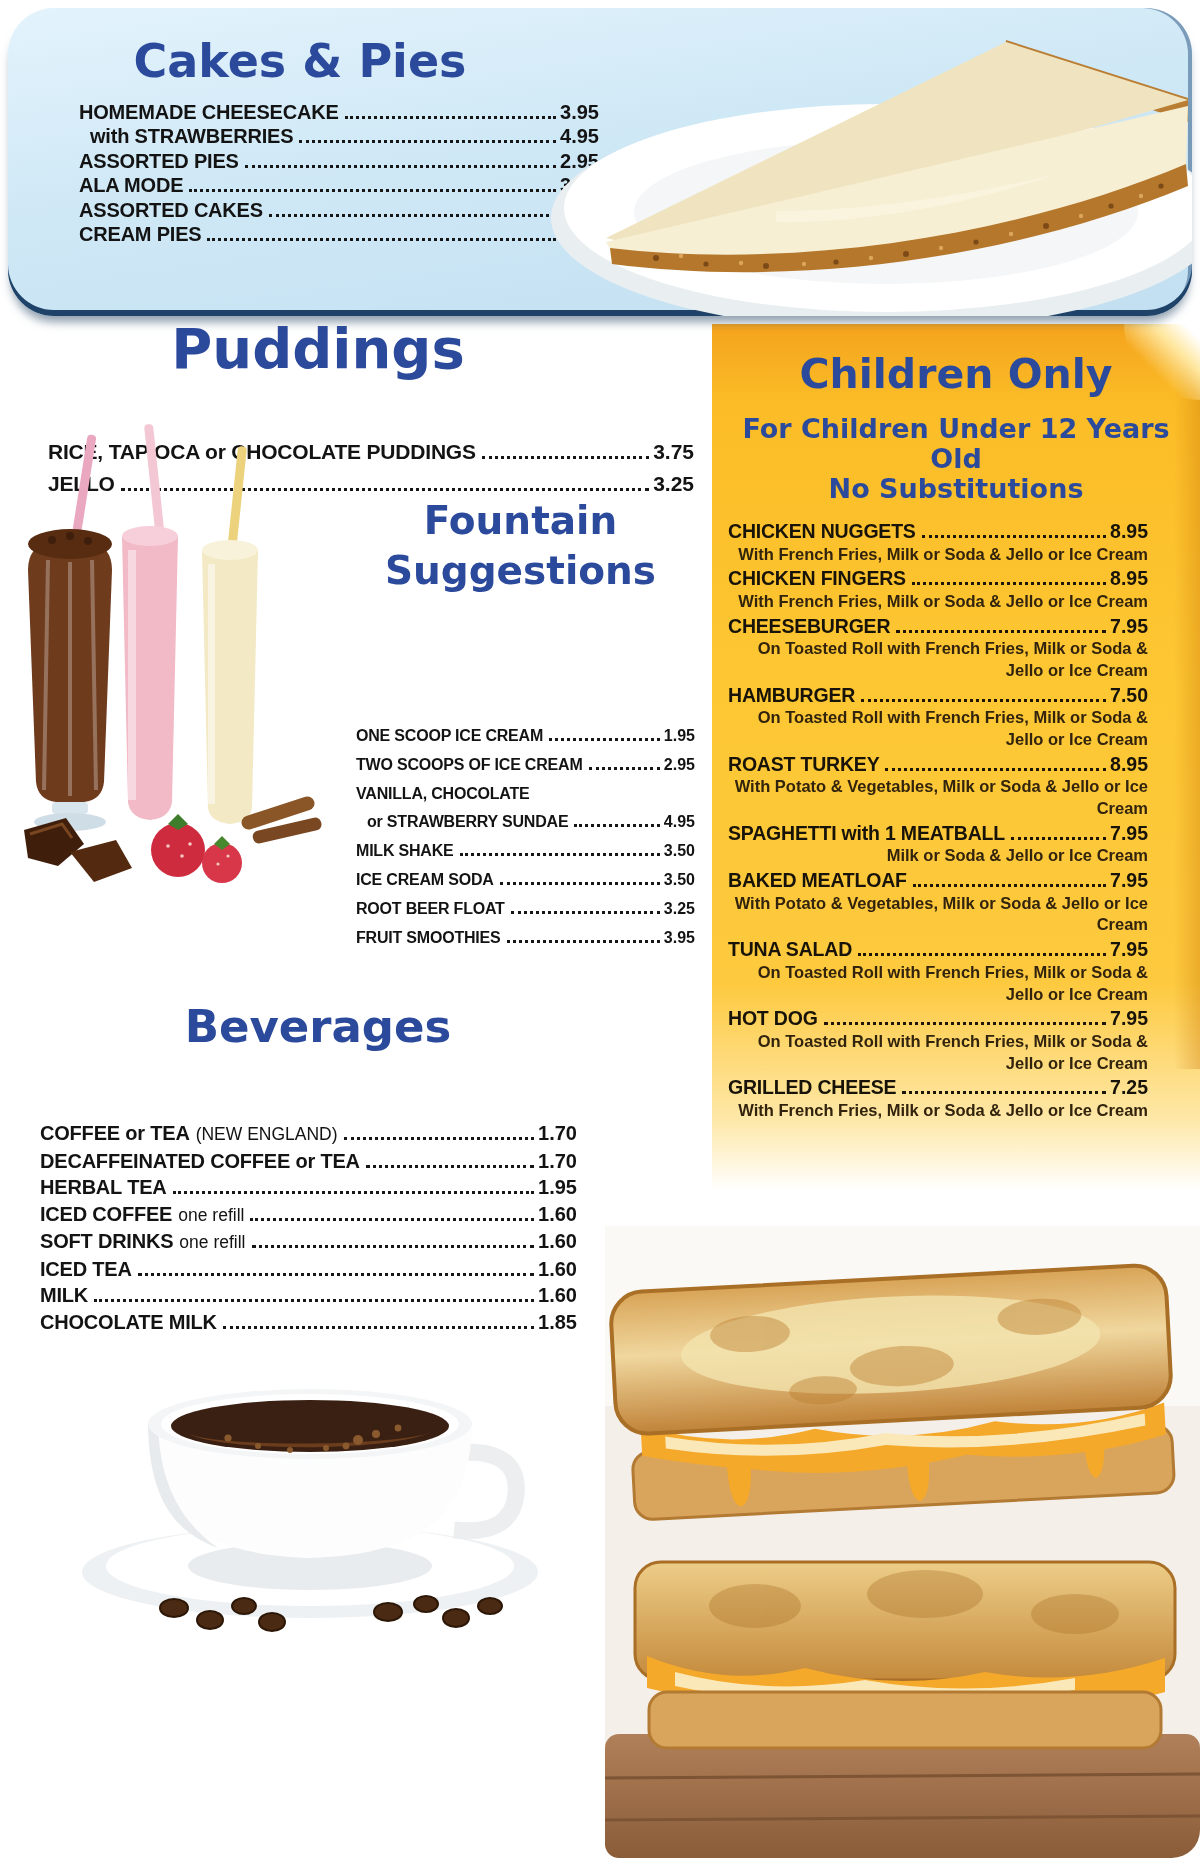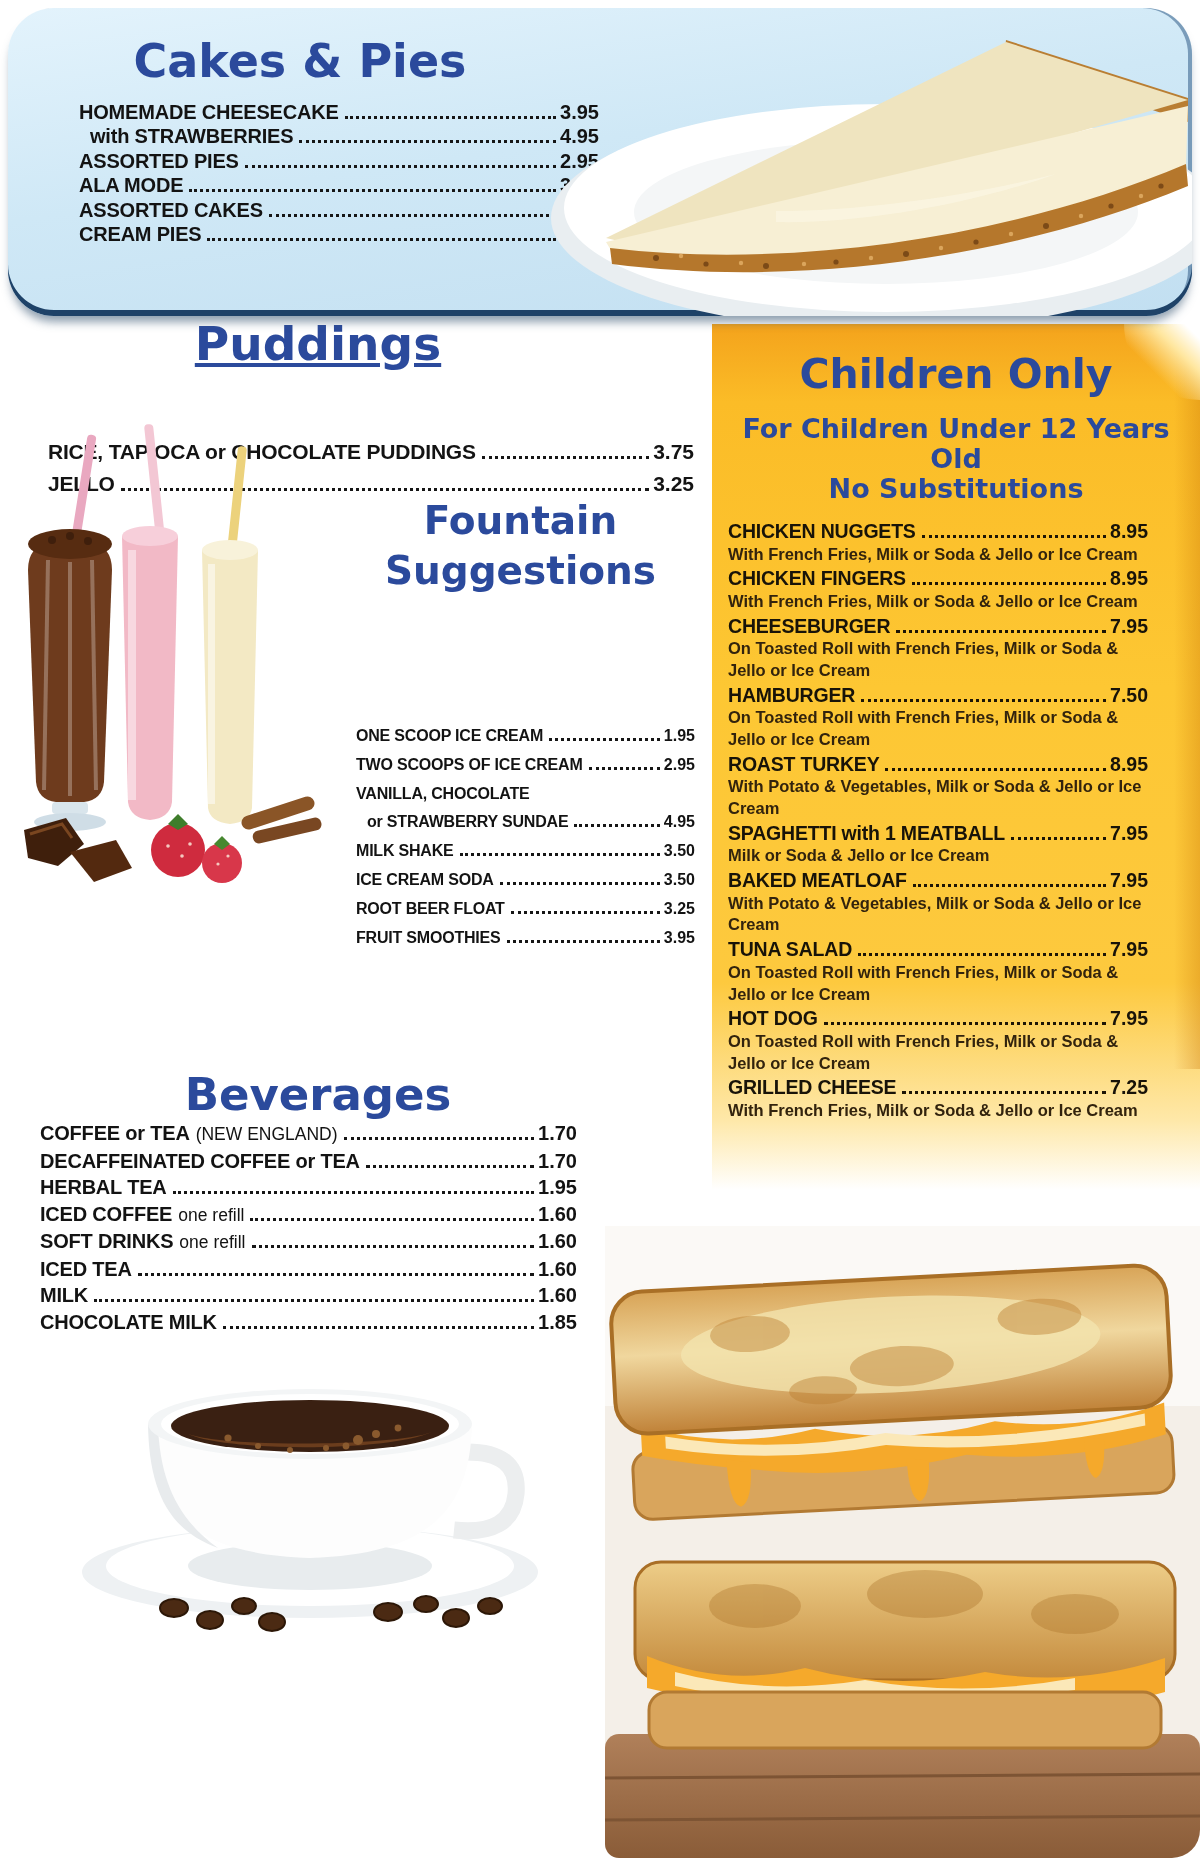--- a/index.html
+++ b/index.html
@@ -23,57 +23,57 @@
   .bluebox{position:absolute;left:8px;top:8px;width:1184px;height:308px;border-radius:46px;
     background:linear-gradient(172deg,#e3f3fc 0%,#cfe8f6 45%,#c2dff1 100%);
     box-shadow:inset 0 -6px 0 #1e4268, inset -4px 0 0 rgba(35,80,125,.5), 0 9px 10px -3px rgba(50,80,110,.55);
     overflow:hidden;z-index:3;}
   .cp-title{position:absolute;left:32px;top:26px;width:520px;font-size:46px;}
   .cp-list{position:absolute;left:34px;top:92px;width:520px;margin-left:37px;}
   .cp-list .mrow{font-size:20px;line-height:24.4px;}
   #cheesecake{position:absolute;right:-4px;top:-2px;width:660px;height:312px;}
 
   
-  .puddings-title{position:absolute;left:38px;top:316px;width:560px;font-size:47px;text-decoration:underline;}
+  .puddings-title{position:absolute;left:38px;top:316px;width:560px;font-size:56px;}
   .puddings-list{position:absolute;left:48px;top:436px;width:646px;}
   .puddings-list .mrow{font-size:21px;line-height:31.5px;}
 
   
   .photo{position:absolute;z-index:1;}
   #milkshakes{left:0;top:420px;width:340px;height:470px;}
   #coffee{left:58px;top:1360px;width:508px;height:274px;}
   #grilled{left:605px;top:1186px;width:595px;height:672px;}
 
   
   .fountain-title{position:absolute;left:368px;top:496px;width:305px;font-size:39px;line-height:50px;z-index:2;}
   .fountain-list{position:absolute;left:356px;top:722px;width:339px;z-index:2;}
   .fountain-list .mrow{font-size:16px;line-height:28.8px;}
 
   
-  .bev-title{position:absolute;left:38px;top:1068px;width:560px;font-size:45px;}
+  .bev-title{position:absolute;left:38px;top:1000px;width:560px;font-size:45px;}
   .bev-list{position:absolute;left:40px;top:1120px;width:537px;}
   .bev-list .mrow{font-size:20px;line-height:26.5px;}
   .bev-list .mi-note{font-size:17.5px;}
 
   
   .yellowbox{position:absolute;left:712px;top:324px;width:488px;height:866px;z-index:2;
     background:linear-gradient(180deg,#f4a31c 0%,#fbbc27 9%,#fdc733 42%,#fdc93e 76%,#fee8a9 92%,#ffffff 100%);}
   .yellowbox::before{content:"";position:absolute;right:0;top:0;width:26px;height:86%;
     background:linear-gradient(270deg,rgba(203,118,6,.35),rgba(203,118,6,0));}
   .yellowbox::after{content:"";position:absolute;right:0;top:0;width:76px;height:76px;
     border-bottom-left-radius:76px;
     background:linear-gradient(225deg,#ffffff 10%,#ffe7a0 32%,rgba(255,231,160,0) 62%);}
   .ko-title{padding-top:26px;font-size:41px;}
   .ko-sub{margin-top:16px;font-size:27px;line-height:30px;font-family:"DejaVu Sans",sans-serif;
     font-weight:800;color:#2b4a9c;text-align:center;}
   .ko-list{margin:16px 52px 0 16px;position:relative;z-index:1;}
   .krow{margin-bottom:2px;}
   .krow .mrow{font-size:19.5px;line-height:23.5px;color:#181308;}
   .krow .mi-dots{border-bottom-width:3px;margin-bottom:3px;border-color:#1d1505;}
-  .kdesc{font-size:16.5px;line-height:21.8px;font-weight:700;color:#32230d;}
+  .kdesc{font-size:16.5px;line-height:21.8px;font-weight:700;color:#32230d;text-align:right;}
 </style>
 </head>
 <body>
 
 <div id="page">
 
   <section class="bluebox">
     <h1 class="hd cp-title">Cakes &amp; Pies</h1>
 
     <div class="cp-list">

